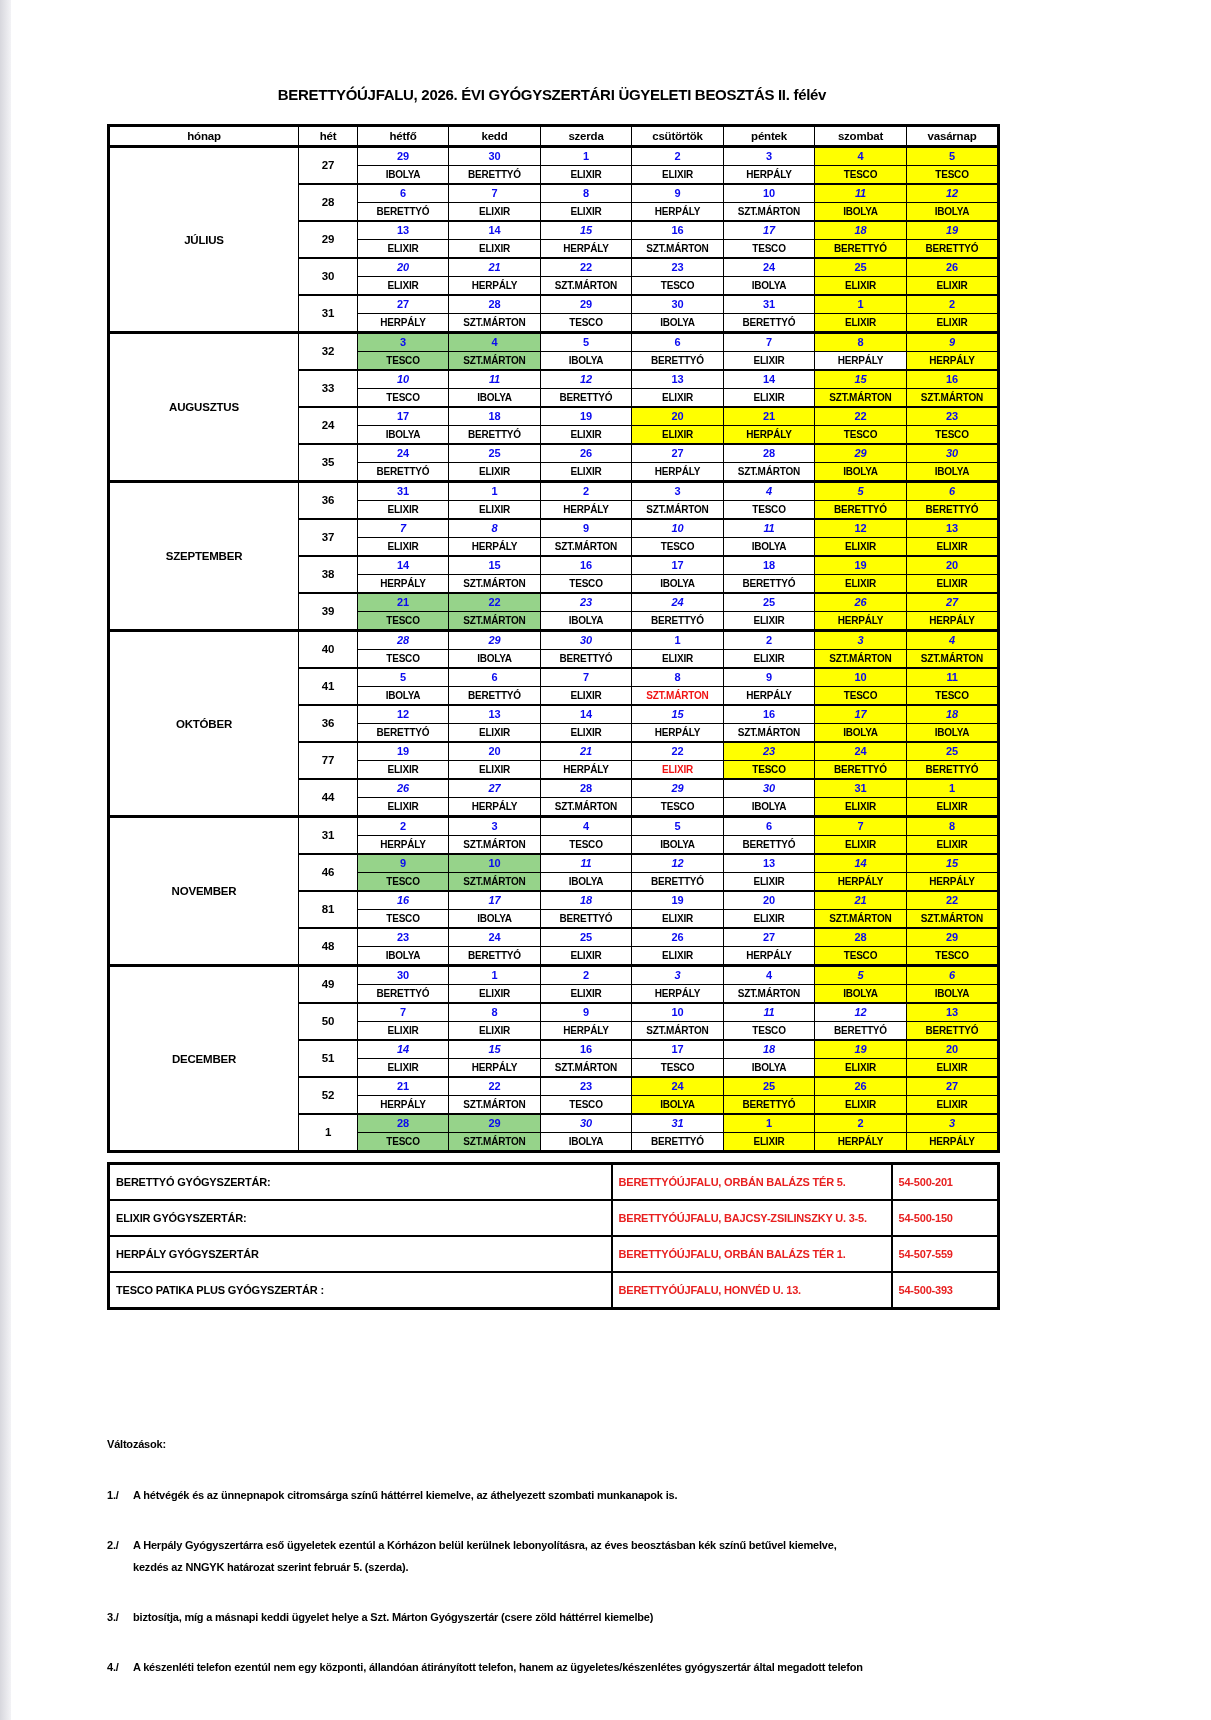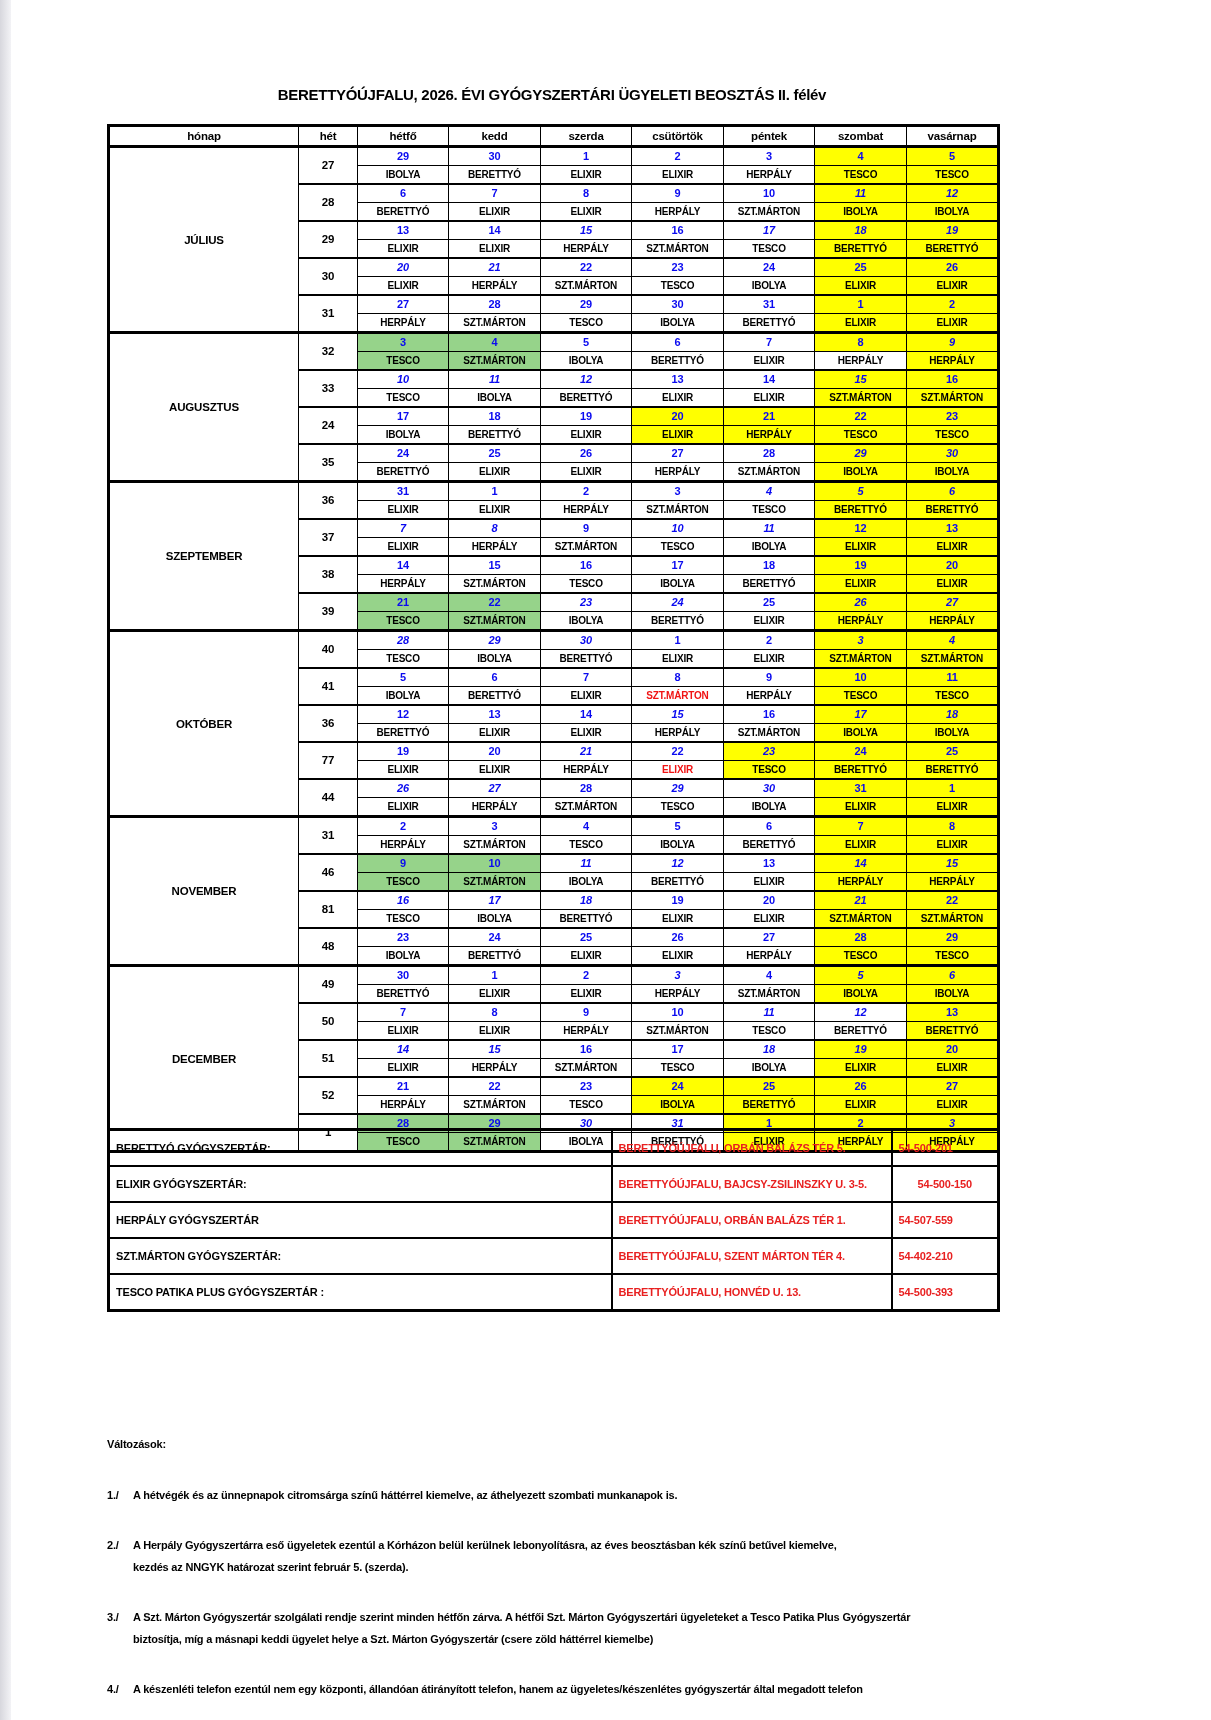--- a/index.html
+++ b/index.html
@@ -36,21 +36,21 @@
     border-left:3px solid #000;border-right:2px solid #000;
     font-size:11.5px;font-weight:bold;background:#fff;
   }
   td.week-cell{
     border-right:2px solid #000;font-size:11.5px;font-weight:bold;
     vertical-align:top;line-height:17px;background:#fff;
   }
   td.date-cell{height:17px;line-height:17px;font-size:11px;font-weight:bold;}
   td.name-cell{height:17px;line-height:17px;font-size:10px;font-weight:bold;}
   
-  .dir-wrap{position:absolute;left:107px;top:1128px;}
+  .dir-wrap{position:absolute;left:107px;top:1162px;}
   table.dir{
     border-collapse:collapse;table-layout:fixed;width:890px;border:3px solid #000;
   }
   table.dir td{
     border:2px solid #000;height:34px;padding:0 6px;vertical-align:middle;
     font-size:11px;font-weight:bold;white-space:nowrap;overflow:hidden;
     letter-spacing:-0.2px;
   }
   
   .notes{position:absolute;left:107px;top:1438px;width:1060px;}
@@ -625,31 +625,26 @@
       </colgroup>
       <tbody>
         <tr>
           <td>BERETTYÓ GYÓGYSZERTÁR:</td>
           <td style="color: rgb(232, 32, 32);">BERETTYÓÚJFALU, ORBÁN BALÁZS TÉR 5.</td>
           <td style="color: rgb(232, 32, 32);">54-500-201</td>
         </tr>
         <tr>
           <td>ELIXIR GYÓGYSZERTÁR:</td>
           <td style="color: rgb(232, 32, 32);">BERETTYÓÚJFALU, BAJCSY-ZSILINSZKY U. 3-5.</td>
-          <td style="color: rgb(232, 32, 32); text-align: center;">54-500-150</td>
+          <td style="color: rgb(232, 32, 32);">54-500-150</td>
         </tr>
         <tr>
           <td>HERPÁLY GYÓGYSZERTÁR</td>
           <td style="color: rgb(232, 32, 32);">BERETTYÓÚJFALU, ORBÁN BALÁZS TÉR 1.</td>
           <td style="color: rgb(232, 32, 32);">54-507-559</td>
-        </tr>
-        <tr>
-          <td>SZT.MÁRTON GYÓGYSZERTÁR:</td>
-          <td style="color: rgb(232, 32, 32);">BERETTYÓÚJFALU, SZENT MÁRTON TÉR 4.</td>
-          <td style="color: rgb(232, 32, 32);">54-402-210</td>
         </tr>
         <tr>
           <td>TESCO PATIKA PLUS  GYÓGYSZERTÁR :</td>
           <td style="color: rgb(232, 32, 32);">BERETTYÓÚJFALU, HONVÉD U. 13.</td>
           <td style="color: rgb(232, 32, 32);">54-500-393</td>
         </tr>
       </tbody>
     </table>
 </div>
 
@@ -665,21 +660,20 @@
       <div class="note">
         <span class="num">2./</span>
         <span class="txt">
           <div>A Herpály Gyógyszertárra eső ügyeletek ezentúl a Kórházon belül kerülnek lebonyolításra, az éves beosztásban kék színű betűvel kiemelve,</div>
           <div>kezdés az NNGYK határozat szerint február 5. (szerda).</div>
         </span>
       </div>
       <div class="note">
         <span class="num">3./</span>
         <span class="txt">
-          <div>A Szt. Márton Gyógyszertár szolgálati rendje szerint minden hétfőn zárva. A hétfői Szt. Márton Gyógyszertári ügyeleteket a Tesco Patika Plus Gyógyszertár</div>
           <div>biztosítja, míg a másnapi keddi ügyelet helye a Szt. Márton Gyógyszertár (csere zöld háttérrel kiemelbe)</div>
         </span>
       </div>
       <div class="note">
         <span class="num">4./</span>
         <span class="txt">
           <div>A készenléti telefon ezentúl nem egy központi, állandóan átirányított telefon, hanem az ügyeletes/készenlétes gyógyszertár által megadott telefon</div>
         </span>
       </div>
     </div>

